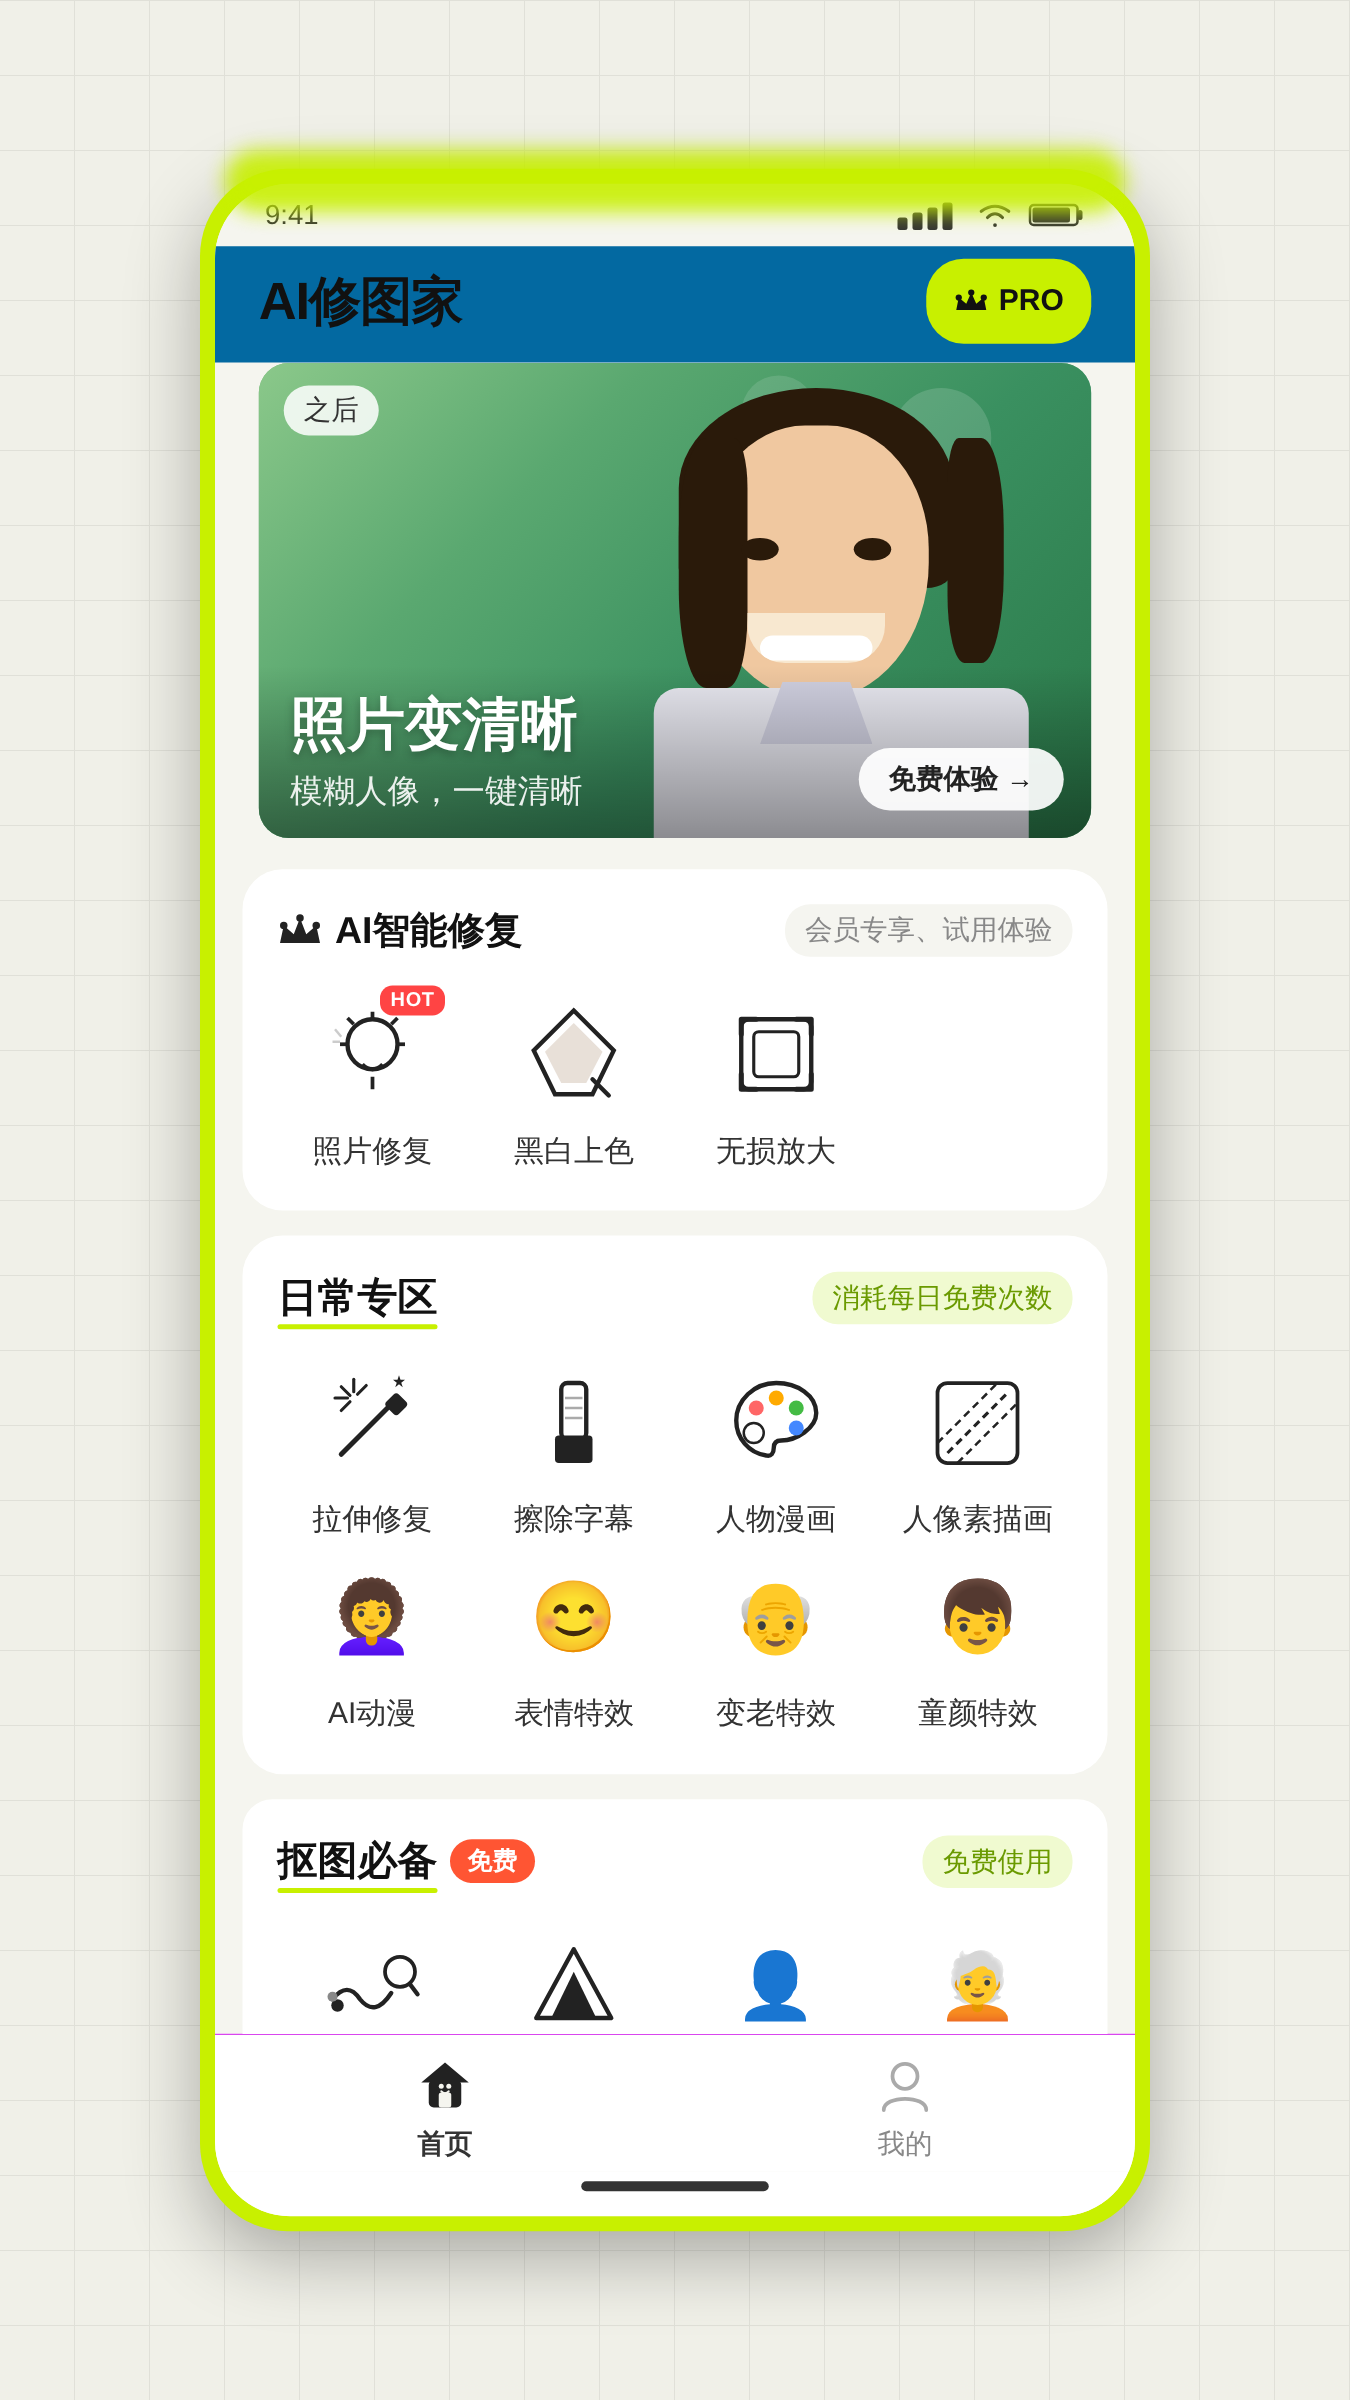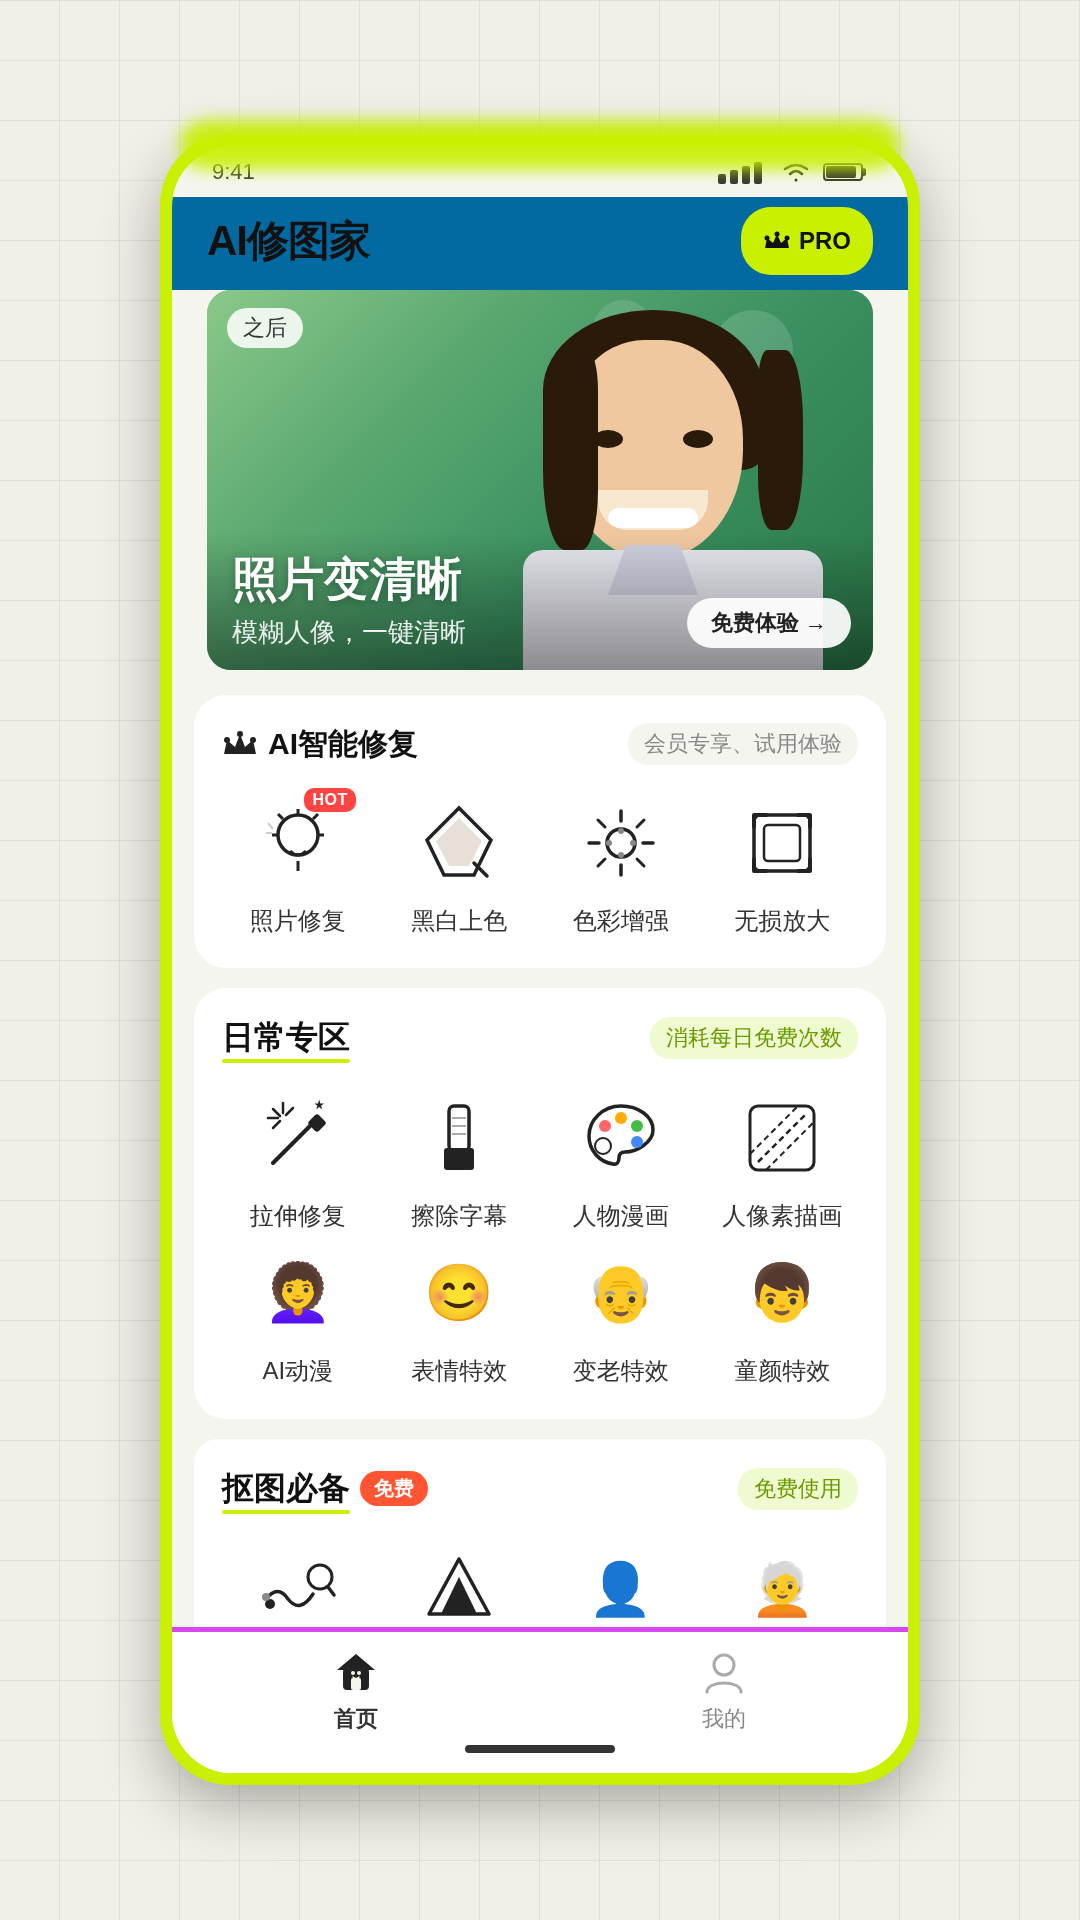--- a/index.html
+++ b/index.html
@@ -238,21 +238,21 @@
     svg { overflow: visible; }
 
     
     .bottom-nav {
       height: 110px;
       background: #fff;
       display: flex;
       align-items: flex-start;
       justify-content: space-around;
       padding-top: 16px;
-      border-top: 5px solid #d946ef;
+      border-top: 1px solid #d946ef;
       flex-shrink: 0;
     }
 
     .nav-item {
       display: flex;
       flex-direction: column;
       align-items: center;
       gap: 6px;
       width: 45%;
     }
@@ -450,42 +450,20 @@
                 <svg width="80" height="80" viewBox="0 0 80 80">
 
                   <polygon points="40,5 72,37 55,72 25,72 8,37" fill="none" stroke="#222" stroke-width="3.5"></polygon>
                   <polygon points="40,15 63,38 50,63 30,63 17,38" fill="#e8e0d8"></polygon>
                   <line x1="55" y1="60" x2="68" y2="73" stroke="#222" stroke-width="3.5" stroke-linecap="round"></line>
                 </svg>
               </div>
               <div class="icon-label">黑白上色</div>
             </div>
 
-            <div class="icon-item">
-              <div class="icon-box">
-                <svg width="80" height="80" viewBox="0 0 80 80">
-
-                  <circle cx="40" cy="40" r="14" fill="none" stroke="#222" stroke-width="3.5"></circle>
-                  <line x1="40" y1="8" x2="40" y2="18" stroke="#222" stroke-width="3.5" stroke-linecap="round"></line>
-                  <line x1="40" y1="62" x2="40" y2="72" stroke="#222" stroke-width="3.5" stroke-linecap="round"></line>
-                  <line x1="8" y1="40" x2="18" y2="40" stroke="#222" stroke-width="3.5" stroke-linecap="round"></line>
-                  <line x1="62" y1="40" x2="72" y2="40" stroke="#222" stroke-width="3.5" stroke-linecap="round"></line>
-                  <line x1="17" y1="17" x2="24" y2="24" stroke="#222" stroke-width="3" stroke-linecap="round"></line>
-                  <line x1="56" y1="56" x2="63" y2="63" stroke="#222" stroke-width="3" stroke-linecap="round"></line>
-                  <line x1="63" y1="17" x2="56" y2="24" stroke="#222" stroke-width="3" stroke-linecap="round"></line>
-                  <line x1="24" y1="56" x2="17" y2="63" stroke="#222" stroke-width="3" stroke-linecap="round"></line>
-
-                  <circle cx="40" cy="28" r="3" fill="#888"></circle>
-                  <circle cx="52" cy="40" r="3" fill="#888"></circle>
-                  <circle cx="40" cy="52" r="3" fill="#888"></circle>
-                  <circle cx="28" cy="40" r="3" fill="#888"></circle>
-                </svg>
-              </div>
-              <div class="icon-label">色彩增强</div>
-            </div>
 
             <div class="icon-item">
               <div class="icon-box">
                 <svg width="80" height="80" viewBox="0 0 80 80">
 
                   <rect x="12" y="12" width="56" height="56" rx="6" fill="none" stroke="#222" stroke-width="3.5"></rect>
 
                   <rect x="22" y="22" width="36" height="36" rx="4" fill="none" stroke="#222" stroke-width="2.5"></rect>
 
                   <polyline points="12,24 12,12 24,12" fill="none" stroke="#222" stroke-width="4" stroke-linecap="round" stroke-linejoin="round"></polyline>

